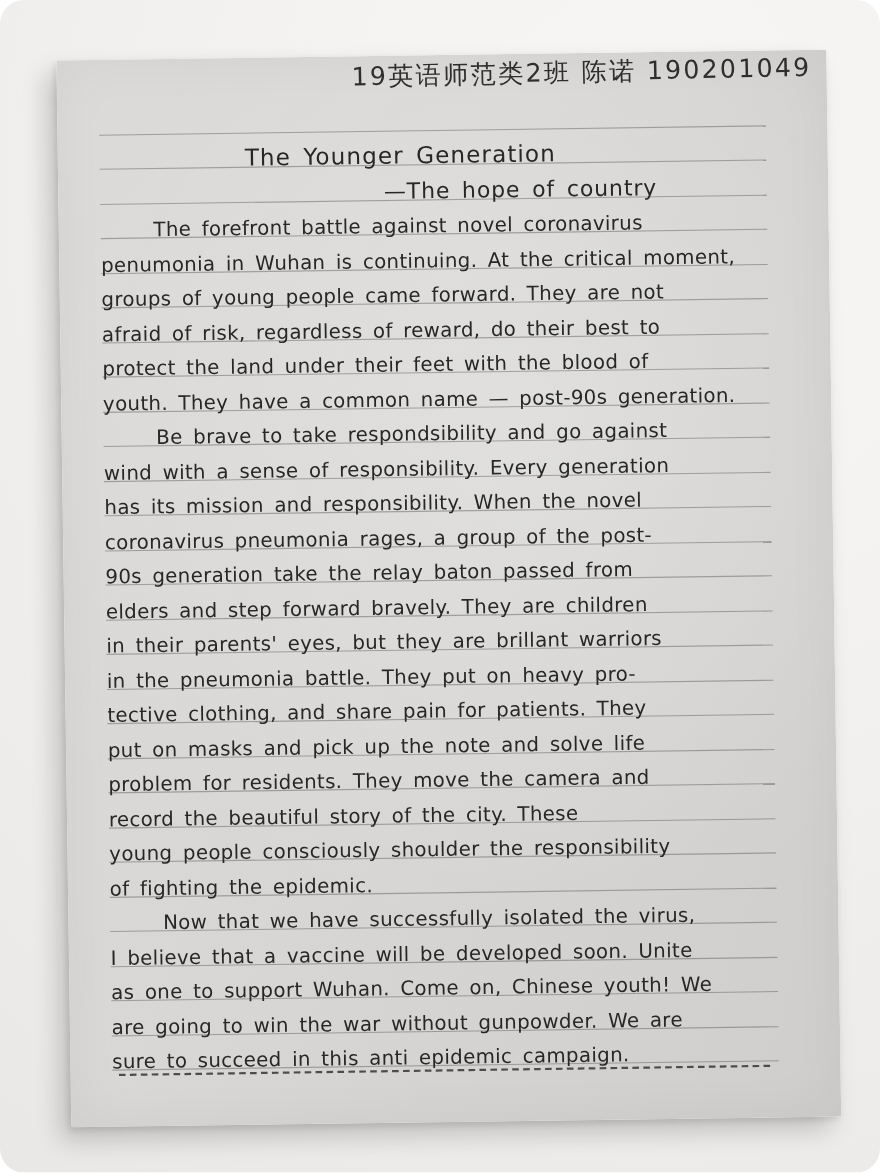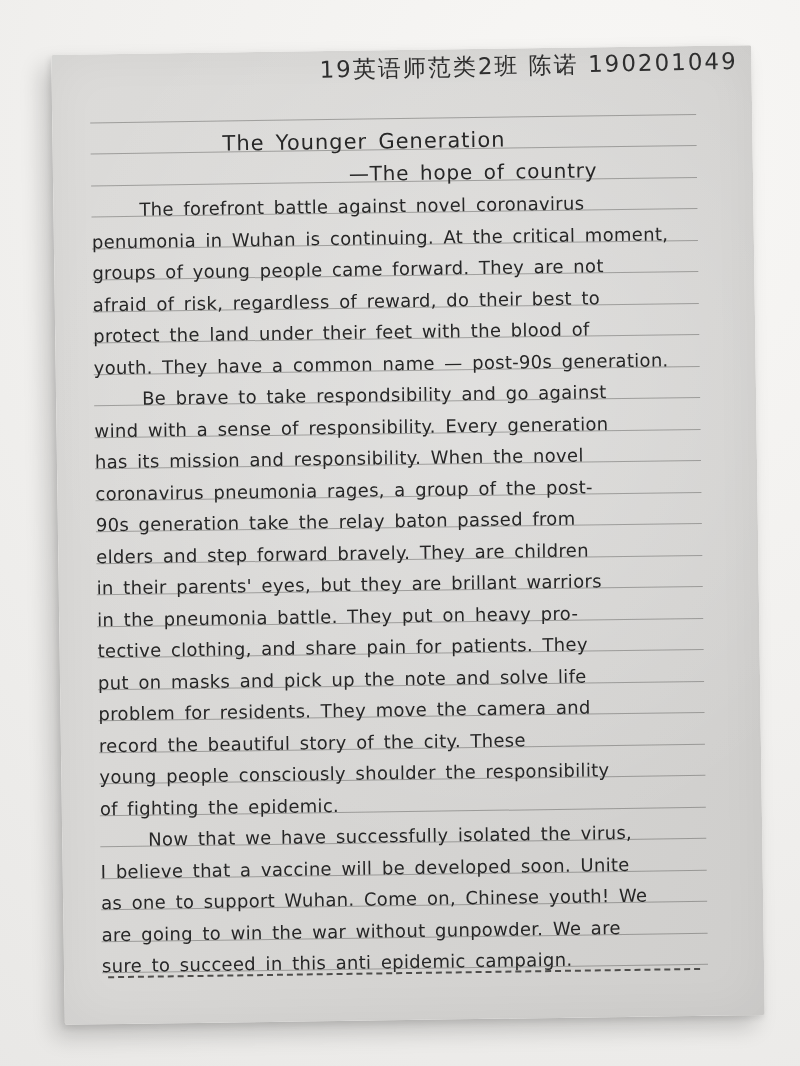--- a/index.html
+++ b/index.html
@@ -9,20 +9,21 @@
     height: 1066px;
     overflow: hidden;
     font-family: "DejaVu Sans", sans-serif;
   }
   .wall {
     position: relative;
     width: 800px;
     height: 1066px;
     background:
       radial-gradient(130% 110% at 75% 15%, #f8f7f5 0%, #f1f0ee 50%, #e8e7e5 100%);
+    border-radius: 22px;
   }
   .paper {
     position: absolute;
     left: 58px;
     top: 50px;
     width: 700px;
     height: 970px;
     background:
       radial-gradient(90% 70% at 60% 35%, rgba(255,255,255,0.25), rgba(255,255,255,0) 70%),
       linear-gradient(108deg, #dcdbd9 0%, #d7d6d4 45%, #cfcecc 100%);

